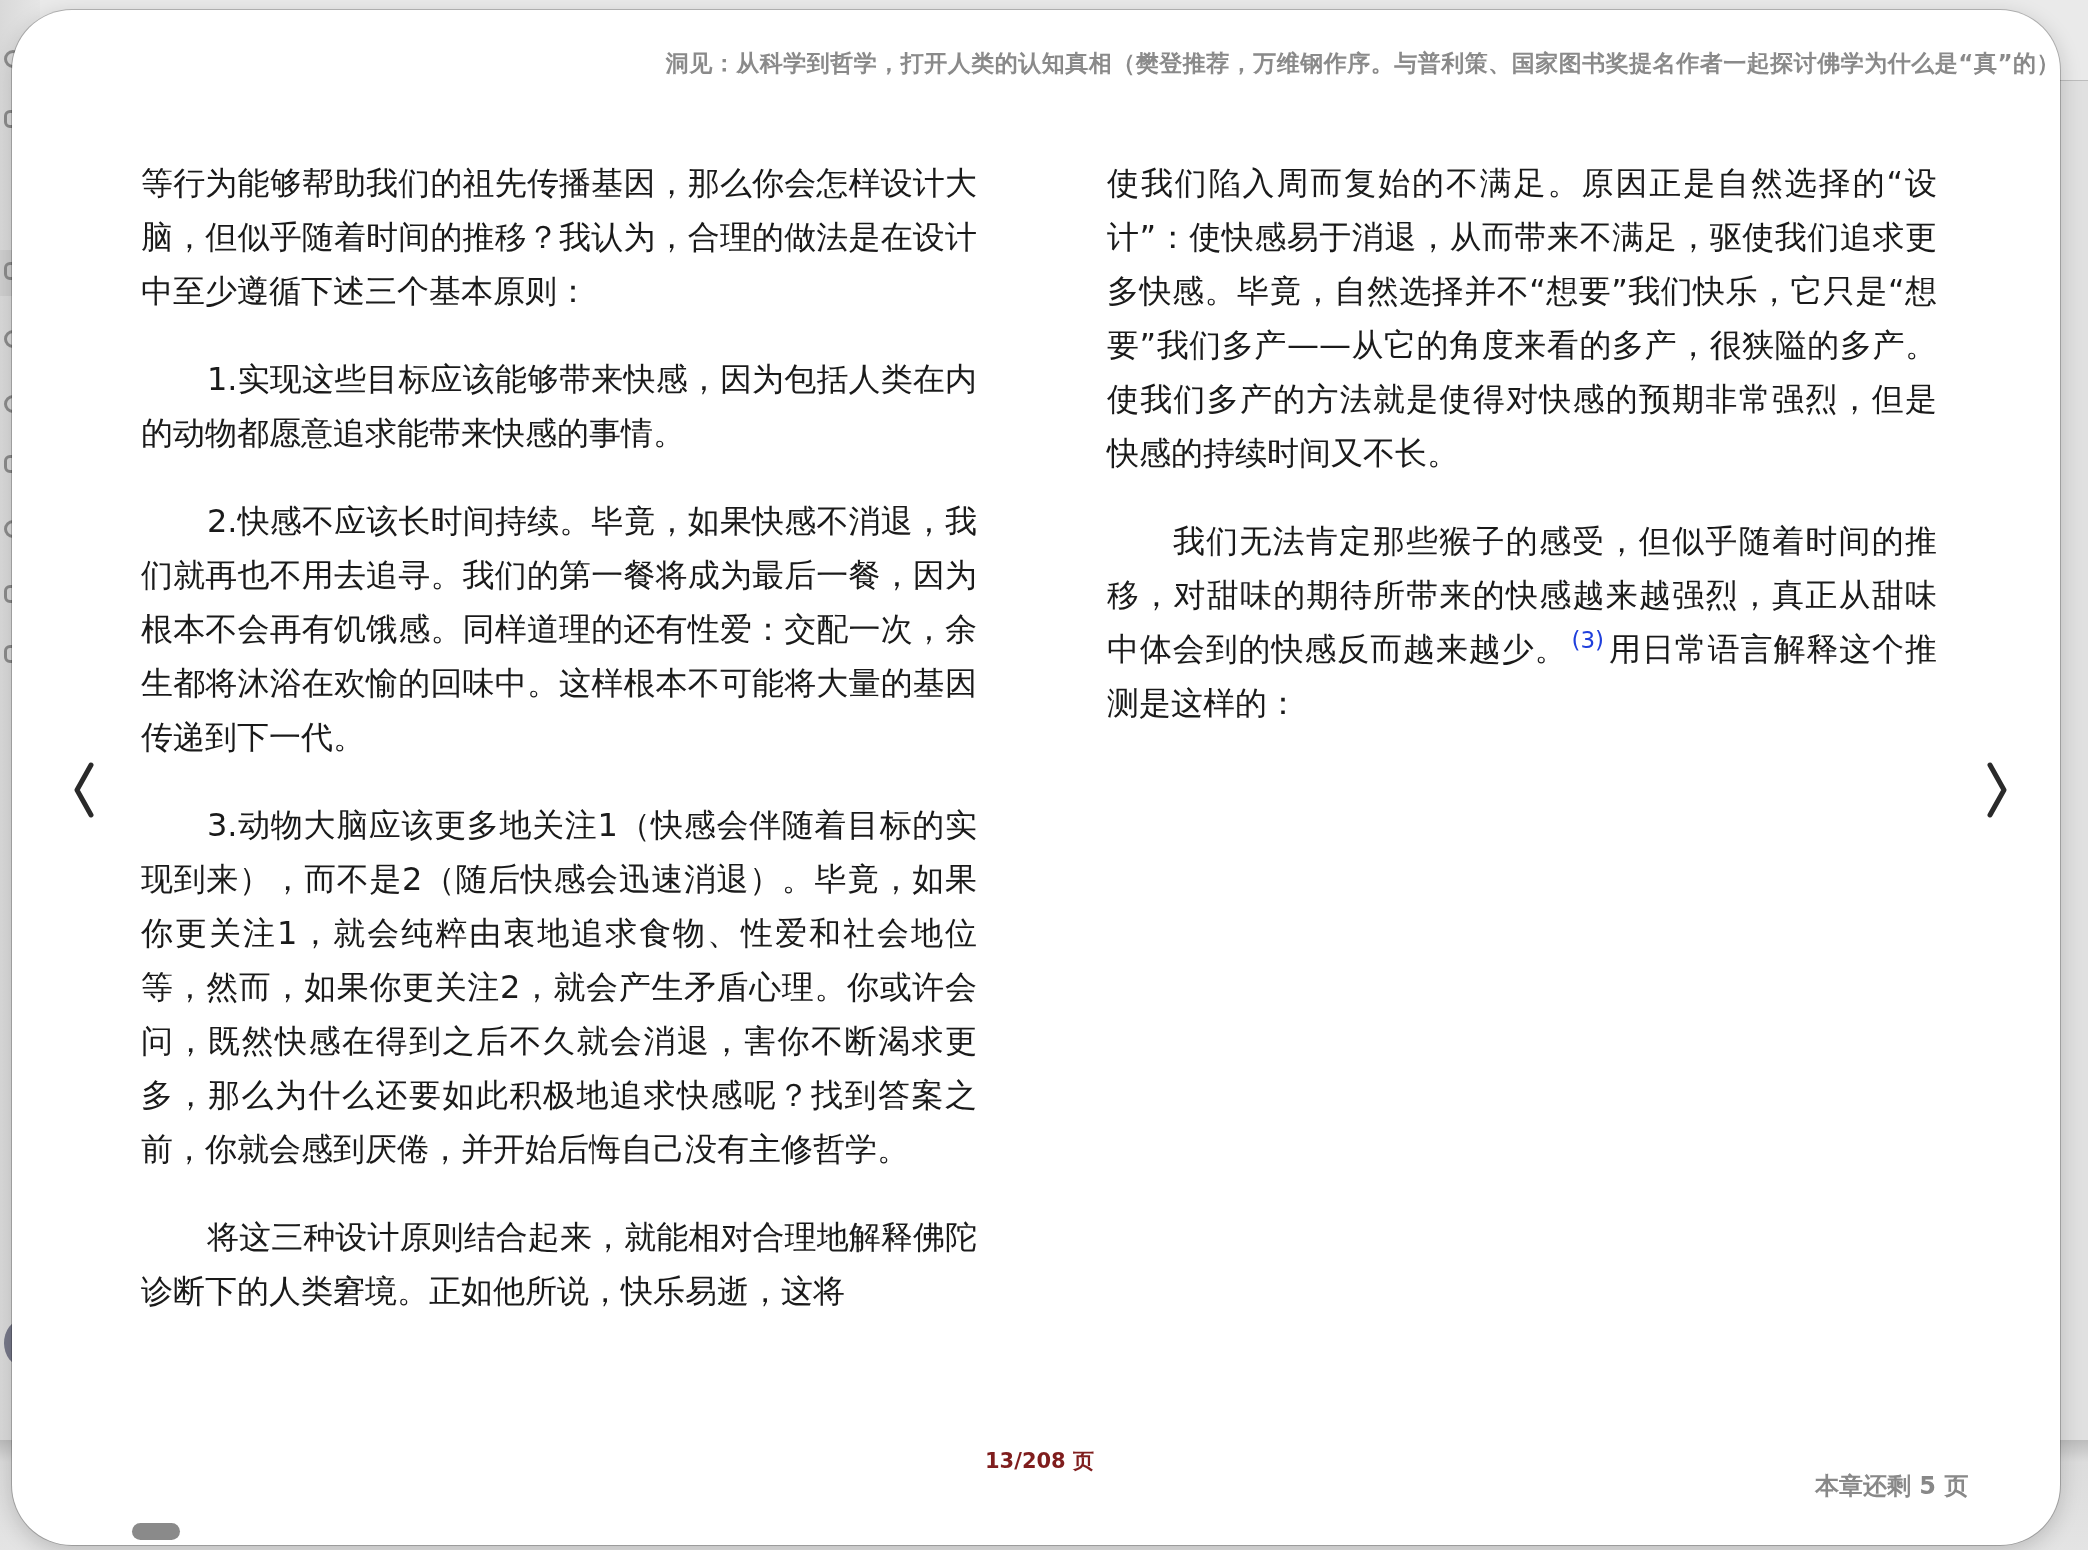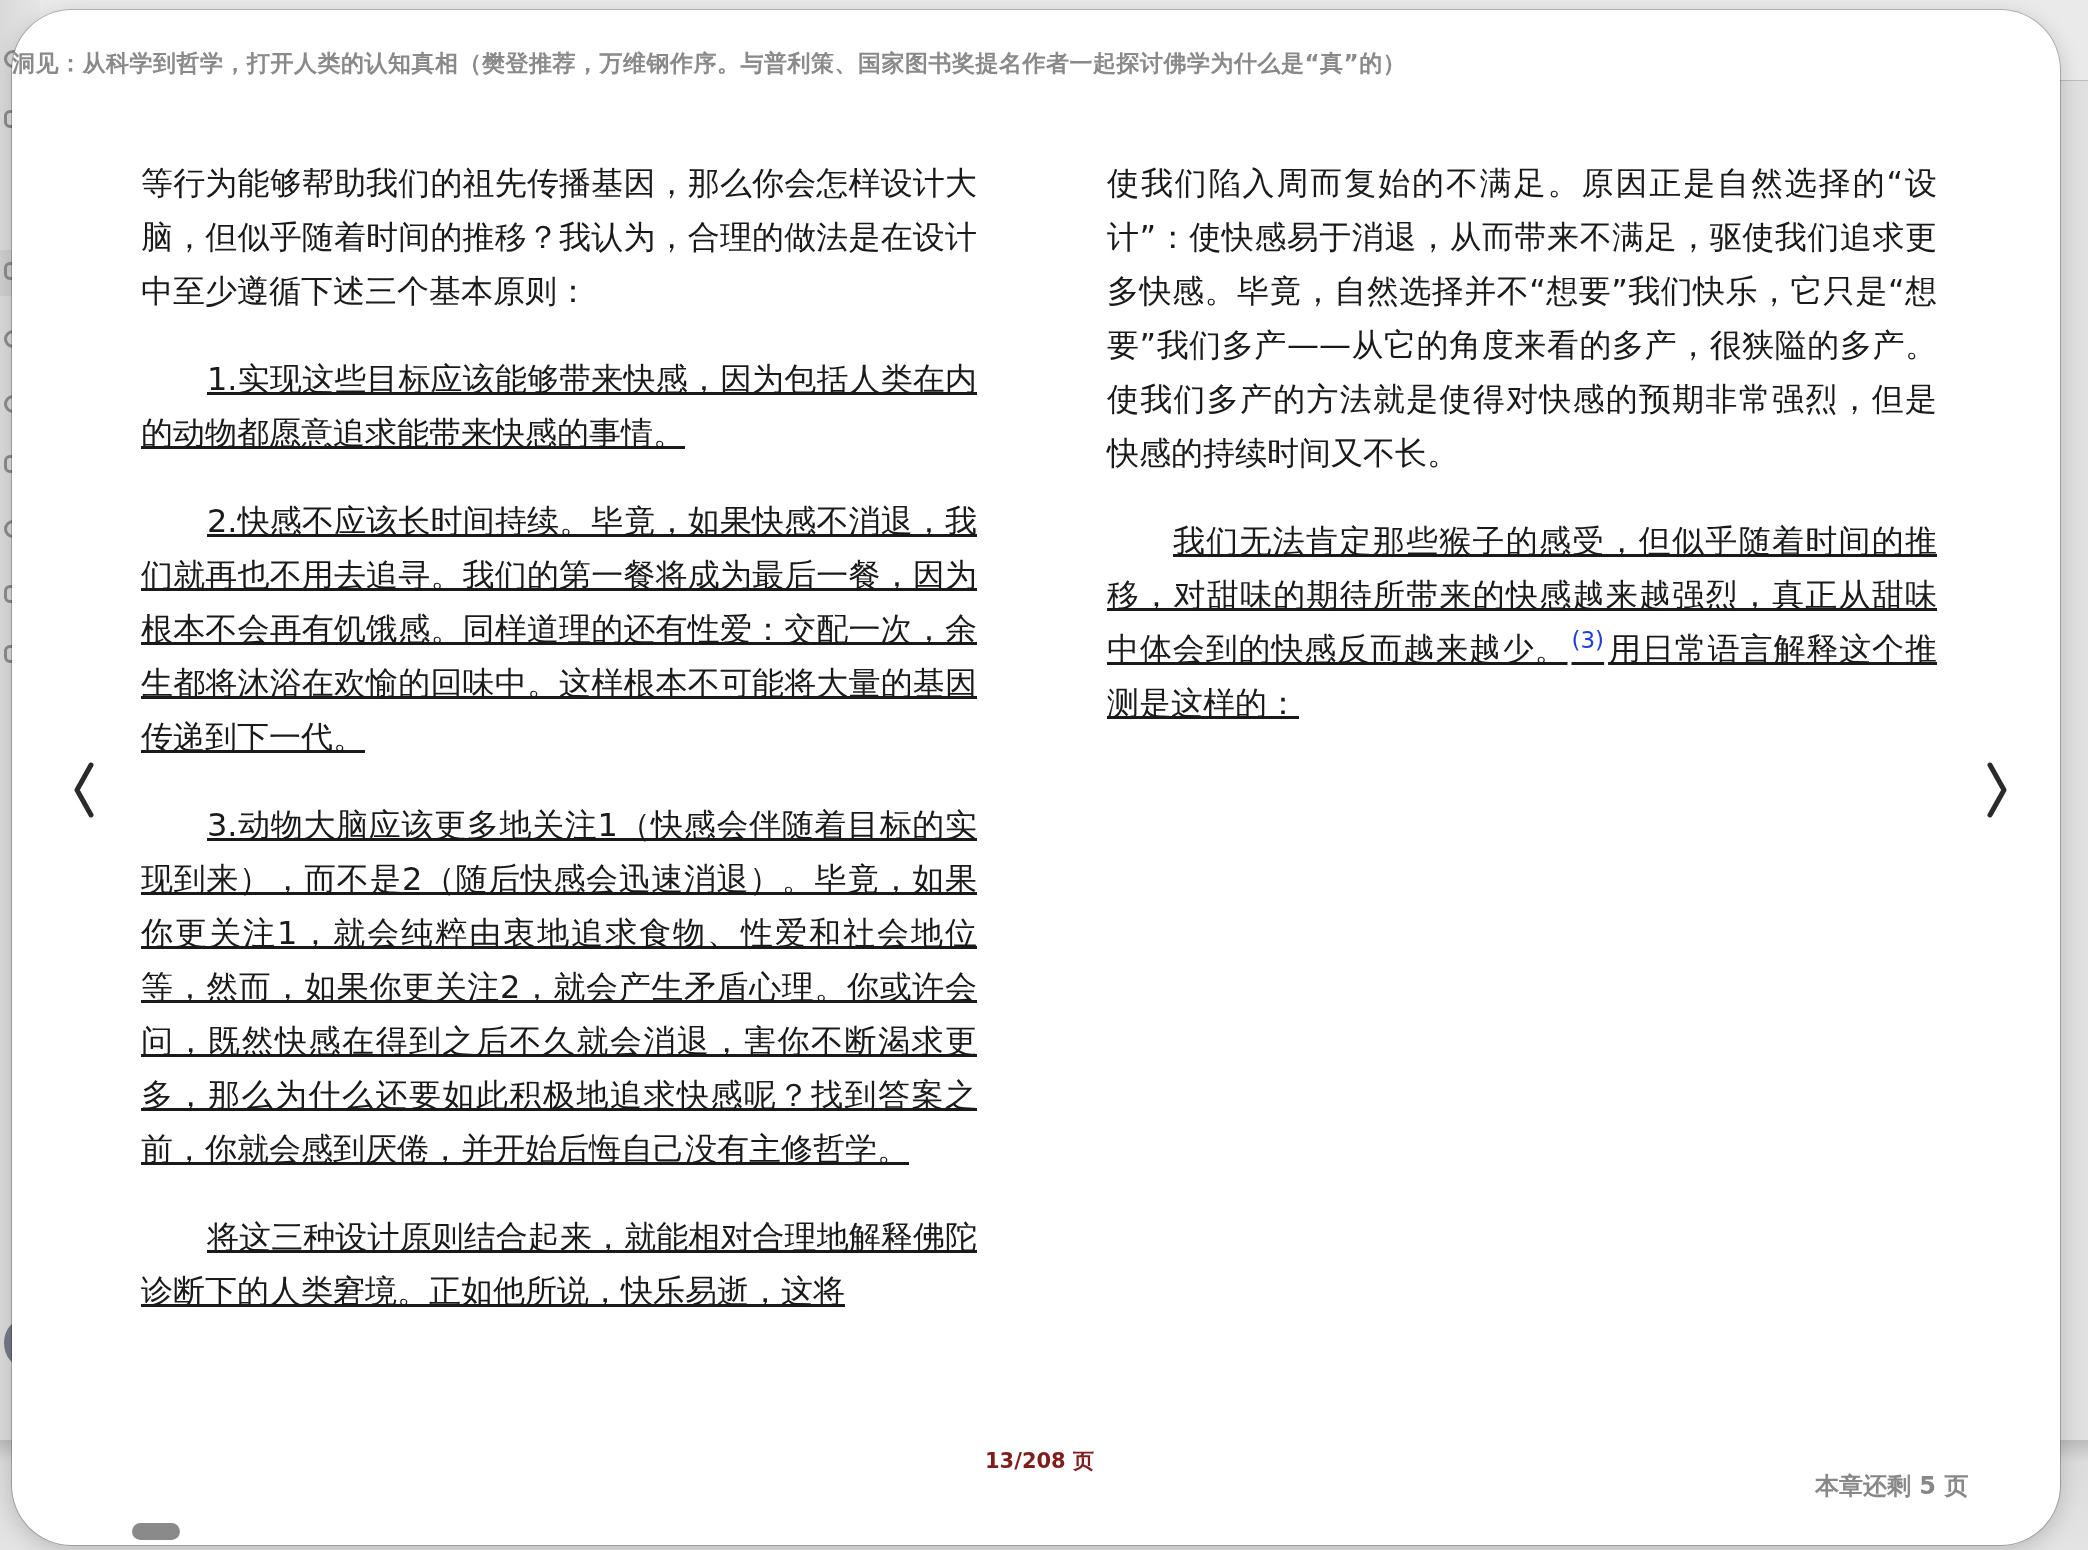--- a/index.html
+++ b/index.html
@@ -38,34 +38,34 @@
   }
 
   
   .window {
     position:absolute; left:12px; top:10px; width:2048px; height:1535px;
     background:#ffffff; border-radius:60px;
     box-shadow: 0 0 0 1px rgba(0,0,0,0.22), 0 6px 22px rgba(0,0,0,0.18);
     overflow:hidden;
   }
   .book-title {
-    position:absolute; left:0; right:0; top:38px; text-align:left;
+    position:absolute; left:0; right:0; top:38px; text-align:right;
     font-family:"DejaVu Sans", sans-serif; font-weight:bold;
     font-size:23px; color:#8a8a8a; letter-spacing:0.5px; white-space:nowrap;
   }
   .column {
     position:absolute; top:146px;
     font-family:"DejaVu Sans", "Liberation Sans", sans-serif;
     font-size:32px; line-height:54px; color:#1a1a1a;
     text-align:justify;
   }
   .column.left { left:129px; width:836px; }
   .column.right { left:1095px; width:830px; }
   .column p { margin:0 0 34px 0; }
-  .column p.indent { text-indent:66px;text-decoration:underline; }
+  .column p.indent { text-indent:66px; }
   .footnote {
     color:#1f3fdc; font-size:23px; vertical-align:super; line-height:0;
     margin:0 4px; cursor:pointer;
   }
   .chevron {
     position:absolute; width:40px; height:70px; cursor:pointer;
     display:flex; align-items:center; justify-content:center;
   }
   .chevron.prev { left:52px; top:745px; }
   .chevron.next { left:1965px; top:745px; }

